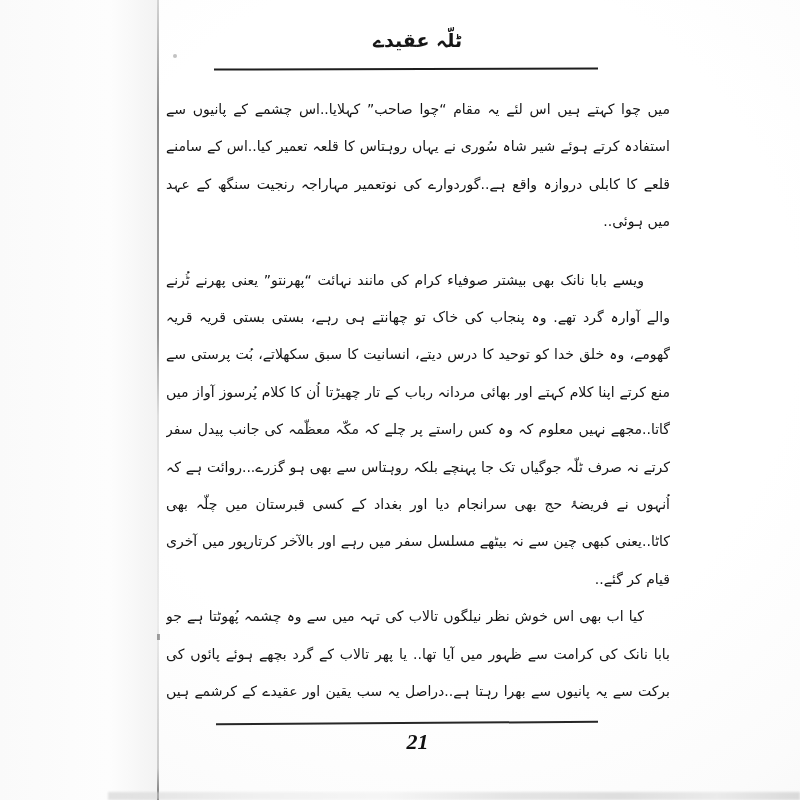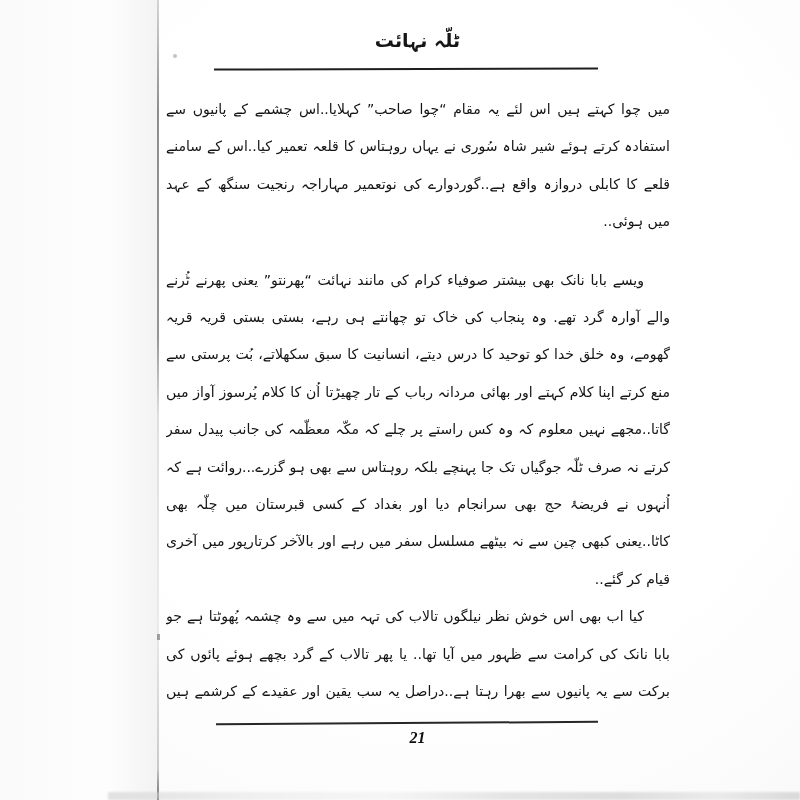--- a/index.html
+++ b/index.html
@@ -97,35 +97,35 @@
     background: #272727;
     transform: rotate(-0.35deg);
   }
   .page-number {
     position: absolute;
     top: 729px; left: 165px; width: 505px;
     text-align: center;
     font-family: "Liberation Serif", serif;
     font-style: italic;
     font-weight: bold;
-    font-size: 16px;
+    font-size: 22px;
     color: #101010;
   }
 </style>
 </head>
 <body>
 
 <div class="scan-page">
 
   <div class="left-margin-shade"></div>
   <div class="gutter-line"></div>
   <div class="speck-a"></div>
   <div class="speck-b"></div>
 
-  <div class="running-head">ٹلّہ نہائت</div>
+  <div class="running-head">ٹلّہ عقیدے</div>
 
   <div class="head-rule"></div>
 
   <div class="body-text">
     <p class="para">میں چوا کہتے ہیں اس لئے یہ مقام “چوا صاحب” کہلایا..اس چشمے کے پانیوں سے استفادہ کرتے ہوئے شیر شاہ سُوری نے یہاں روہتاس کا قلعہ تعمیر کیا..اس کے سامنے قلعے کا کابلی دروازہ واقع ہے..گوردوارے کی نوتعمیر مہاراجہ رنجیت سنگھ کے عہد میں ہوئی..</p>
     <p class="para para-gap para-indent">ویسے بابا نانک بھی بیشتر صوفیاء کرام کی مانند نہائت “پھرنتو” یعنی پھرنے ٹُرنے والے آوارہ گرد تھے. وہ پنجاب کی خاک تو چھانتے ہی رہے، بستی بستی قریہ قریہ گھومے، وہ خلق خدا کو توحید کا درس دیتے، انسانیت کا سبق سکھلاتے، بُت پرستی سے منع کرتے اپنا کلام کہتے اور بھائی مردانہ رباب کے تار چھیڑتا اُن کا کلام پُرسوز آواز میں گاتا..مجھے نہیں معلوم کہ وہ کس راستے پر چلے کہ مکّہ معظّمہ کی جانب پیدل سفر کرتے نہ صرف ٹلّہ جوگیاں تک جا پہنچے بلکہ روہتاس سے بھی ہو گزرے...روائت ہے کہ اُنہوں نے فریضۂ حج بھی سرانجام دیا اور بغداد کے کسی قبرستان میں چلّہ بھی کاٹا..یعنی کبھی چین سے نہ بیٹھے مسلسل سفر میں رہے اور بالآخر کرتارپور میں آخری قیام کر گئے..</p>
     <p class="para para-indent">کیا اب بھی اس خوش نظر نیلگوں تالاب کی تہہ میں سے وہ چشمہ پُھوٹتا ہے جو بابا نانک کی کرامت سے ظہور میں آیا تھا.. یا پھر تالاب کے گرد بچھے ہوئے پائوں کی برکت سے یہ پانیوں سے بھرا رہتا ہے..دراصل یہ سب یقین اور عقیدے کے کرشمے ہیں کہ معجزوں سے ظہور میں آنے والے پانی تا ابد پھوٹتے رہتے ہیں..ان کرشموں پر یقین کر لینے میں ہی خلقِ خدا کی بھلائی کے اسباب پنہاں ہیں..</p>
   </div>
 
   <div class="foot-rule"></div>

